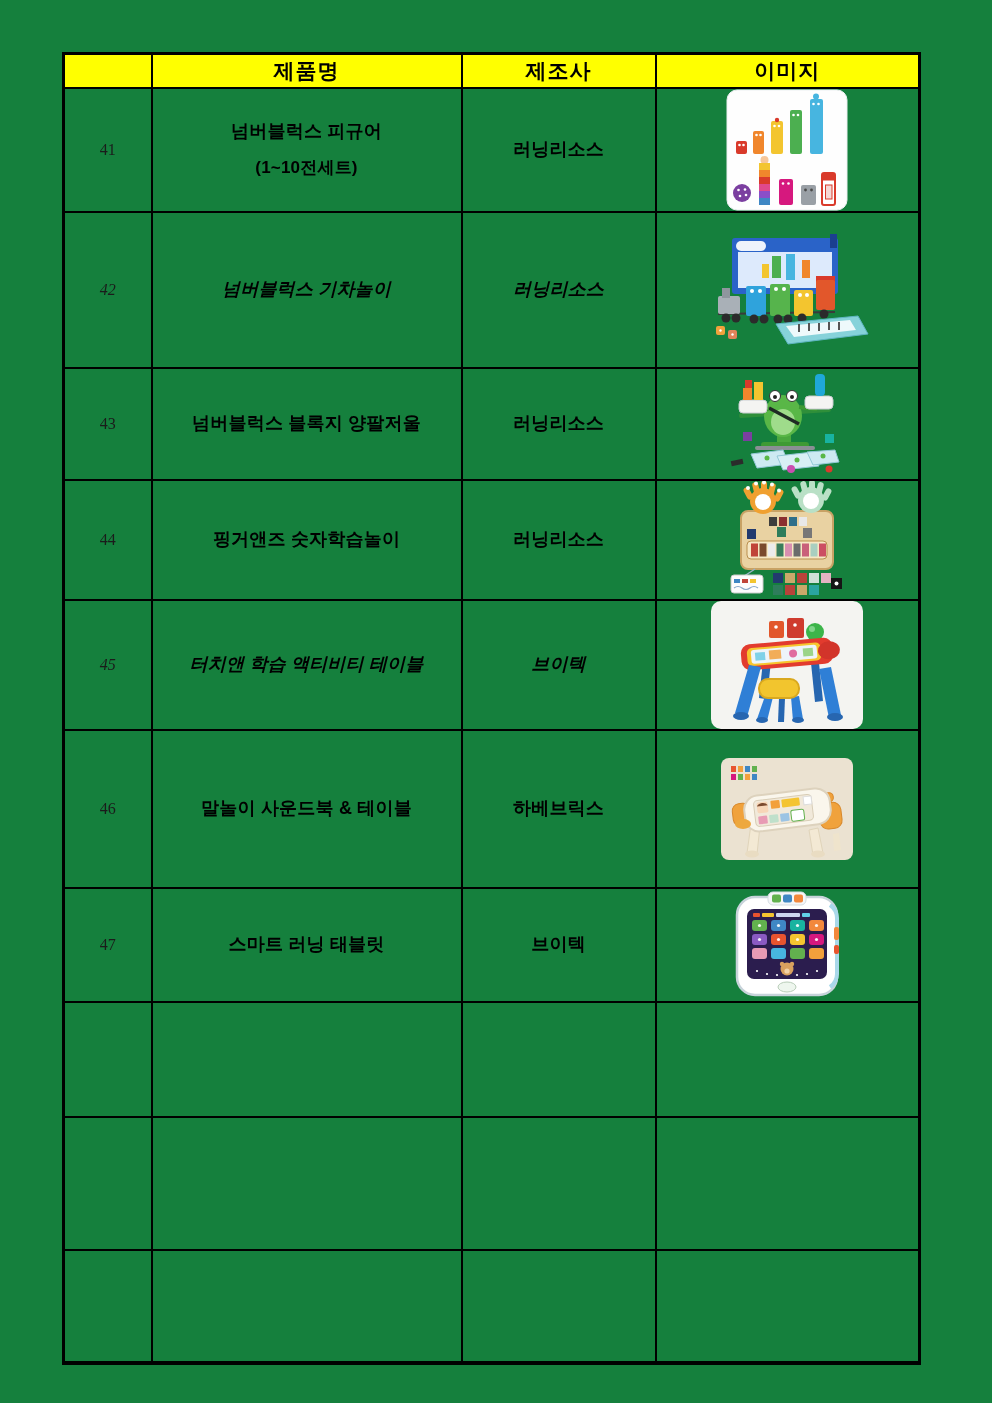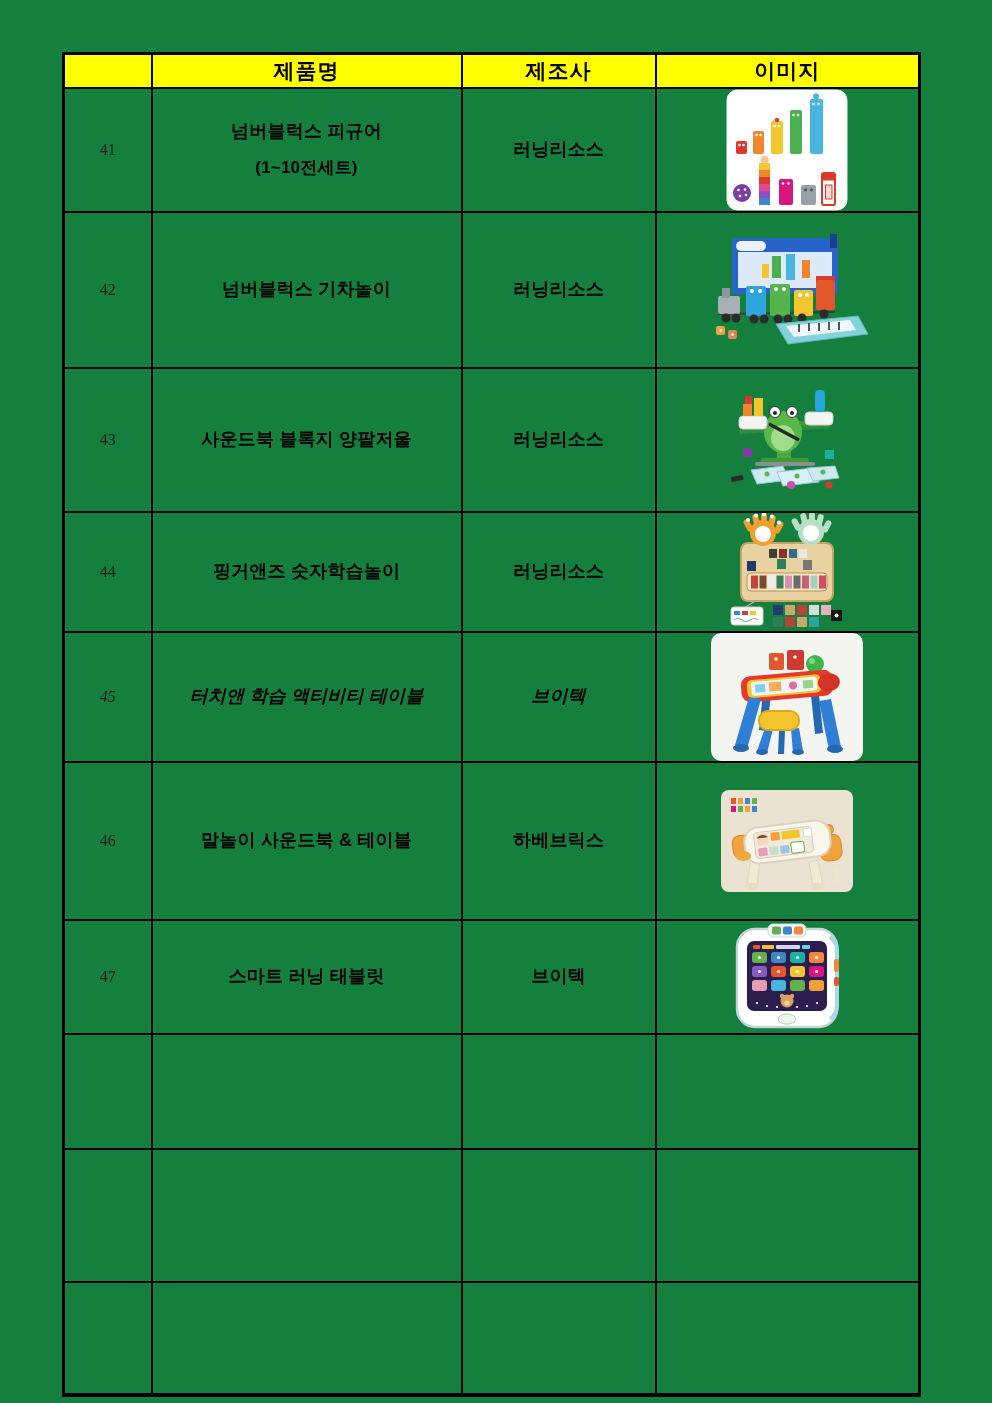--- a/index.html
+++ b/index.html
@@ -13,22 +13,22 @@
     border-collapse:collapse;table-layout:fixed;width:856px;
     border:3px solid #000;border-bottom-width:4px;
   }
   .product-table th,.product-table td{
     border:2px solid #000;padding:0;text-align:center;vertical-align:middle;
     overflow:hidden;
   }
   col.c-no{width:88px;}col.c-prod{width:310px;}col.c-maker{width:194px;}col.c-img{width:264px;}
   thead tr{height:34px;}
   tbody tr:nth-child(1){height:124px;}
-  tbody tr:nth-child(2){height:156px;}
-  tbody tr:nth-child(3){height:144px;}
+  tbody tr:nth-child(2){height:156px;font-style:italic;}
+  tbody tr:nth-child(3){height:112px;}
   tbody tr:nth-child(4){height:116px;}
   tbody tr:nth-child(5){height:130px;font-style:italic;}
   tbody tr:nth-child(6){height:158px;}
   tbody tr:nth-child(7){height:88px;}
   tbody tr:nth-child(8){height:115px;}
   tbody tr:nth-child(9){height:133px;}
   tbody tr:nth-child(10){height:113px;}
   thead th{
     background:#ffff00;
     font-family:"Liberation Serif","DejaVu Serif",serif;
@@ -166,21 +166,21 @@
               <circle cx="18.5" cy="96.5" r="1.2" fill="#fff"></circle>
             <rect x="26" y="96" width="9" height="9" rx="2" fill="#e2845a"></rect>
               <circle cx="30.5" cy="100.5" r="1.2" fill="#fff"></circle>
           </svg>
         </td>
       </tr>
 
       <tr>
         <td class="num">43</td>
         <td class="prod">
-          <span>사운드북 블록지 양팔저울</span>
+          <span>넘버블럭스 블록지 양팔저울</span>
         </td>
         <td class="maker">러닝리소스</td>
         <td class="imgc">
           <svg viewBox="0 0 124 104" width="124" height="104">
             <rect x="14" y="38" width="92" height="5" rx="2" fill="#2f8f3a" transform="rotate(-4 60 40)"></rect>
             <rect x="52" y="52" width="14" height="20" fill="#4aa83e"></rect>
             <rect x="36" y="70" width="48" height="6" rx="3" fill="#3e9a34"></rect>
             <rect x="30" y="74" width="60" height="4" rx="2" fill="#8a8f94"></rect>
             <ellipse cx="58" cy="44" rx="19" ry="21" fill="#59b747"></ellipse>
             <ellipse cx="58" cy="50" rx="12" ry="13" fill="#9fdc8b"></ellipse>

